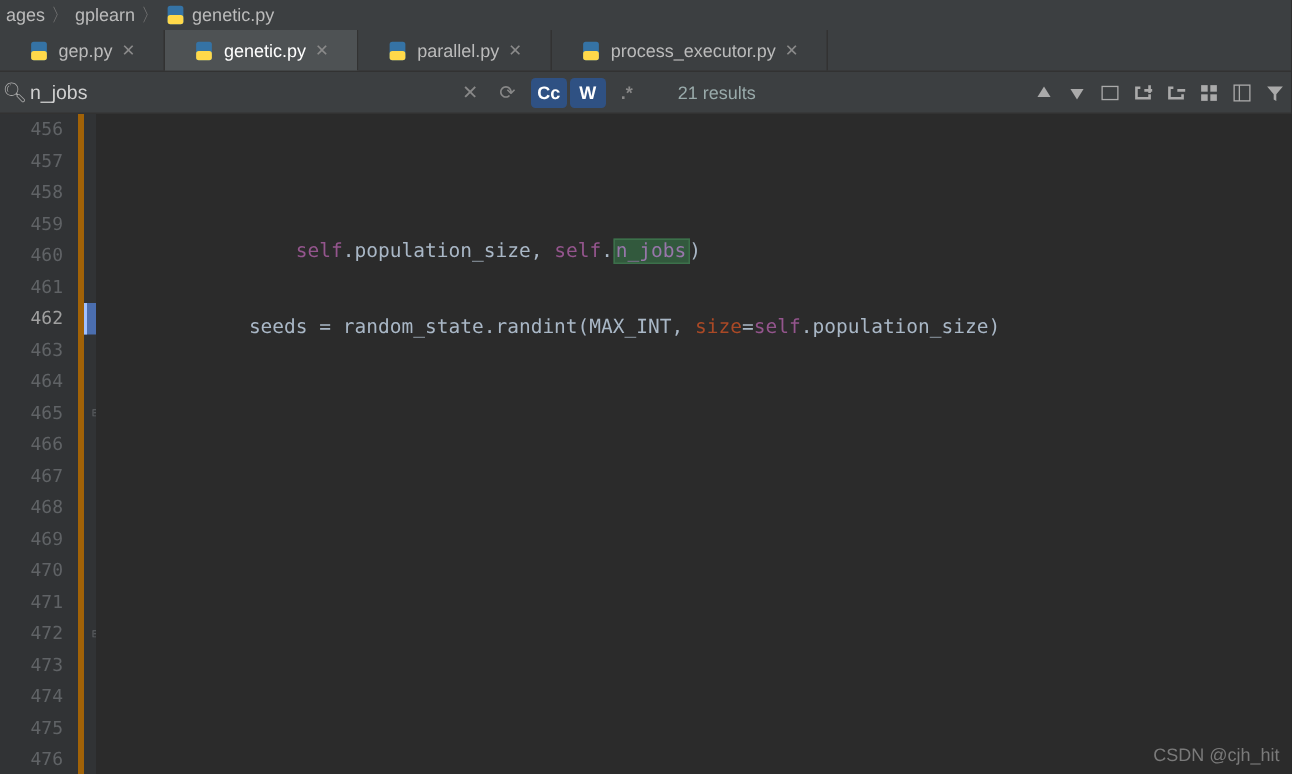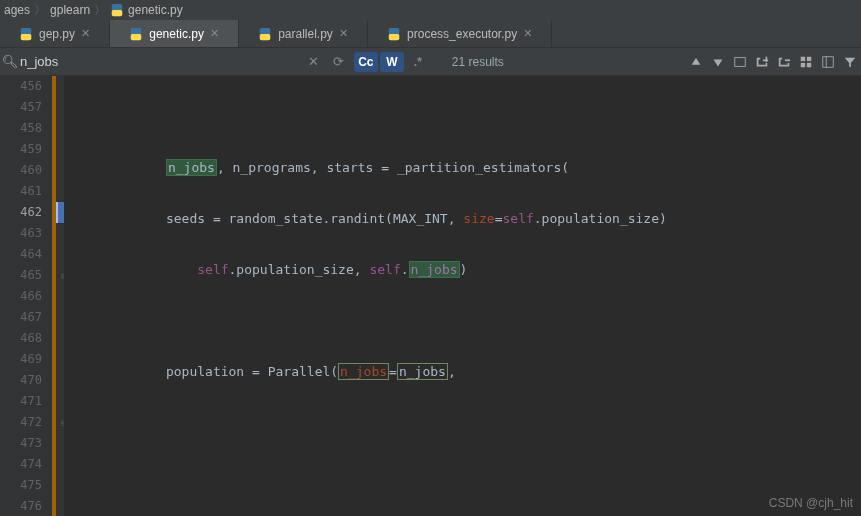--- a/index.html
+++ b/index.html
@@ -225,25 +225,23 @@
     <div style="height:126px"></div>
     <div style="height:21px;background:#4b6eaf;border-left:2px solid #a0c0ff;"></div>
   </div>
 
   <div class="gutMark bulb" style="top:126px;left:60px">💡</div>
   <div class="gutMark fold" style="top:189px;left:50px">⊟</div>
   <div class="gutMark fold" style="top:336px;left:50px">⊟</div>
 
   <div class="code">
     <div class="cl">            </div>
-    <div class="cl">            <span class="hl">n_jobs</span><span>, n_programs, starts = _partition_estimators(</span></div>
+    <div class="cl">                <span class="self">self</span><span>.population_size, </span><span class="self">self</span><span>.</span><span class="hl attr">n_jobs</span><span>)</span></div>
     <div class="cl">            <span>seeds = random_state.randint(MAX_INT, </span><span class="par">size</span><span>=</span><span class="self">self</span><span>.population_size)</span></div>
-    <div class="cl">                <span class="self">self</span><span>.population_size, </span><span class="self">self</span><span>.</span><span class="hl attr">n_jobs</span><span>)</span></div>
     <div class="cl"> </div>
-    <div class="cl" style="position:relative;z-index:1">            <span>population = Parallel(</span><span class="hlbox par">n_jobs</span><span>=</span><span class="hlbox">n_jobs</span><span>,</span></div>
     <div class="cl" style="position:relative;z-index:1">                                    </div>
     
     
     
     
     
     
     
     
     

